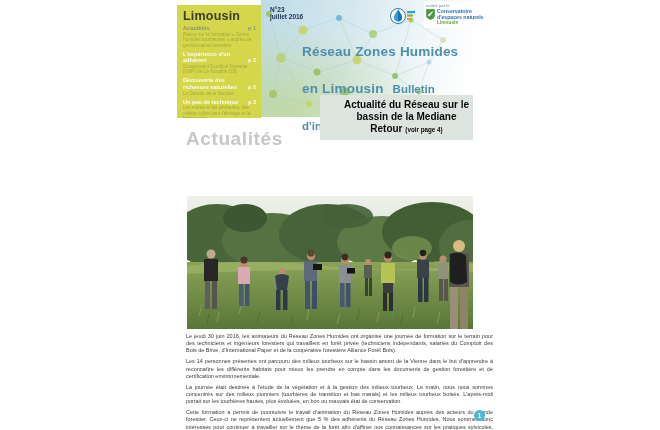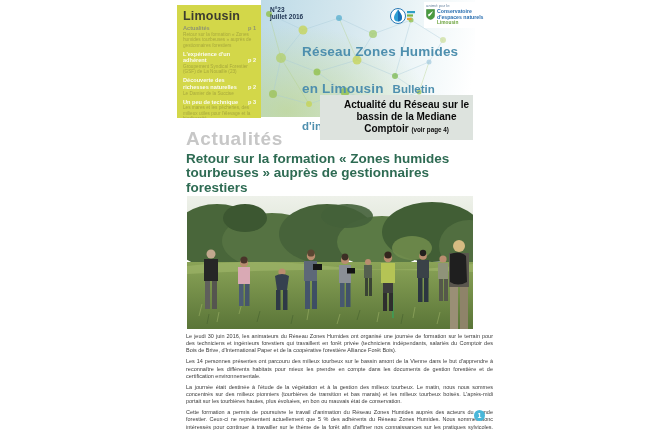--- a/index.html
+++ b/index.html
@@ -218,32 +218,27 @@
         <div class="cen-name">d'espaces naturels</div>
         <div class="cen-region">Limousin</div>
       </div>
     </div>
   </div>
 
   <div class="highlight-box">
     <div class="l">Actualité du Réseau sur le</div>
     <div class="l">bassin de la Mediane</div>
     <div class="l">
-      <span>Comptoir</span>
+      <span>Retour</span>
       <span class="small">(voir page 4)</span>
     </div>
   </div>
 
   <h2 class="section-heading">Actualités</h2>
 
-  <h3 class="article-title">
-    <span>Retour sur la formation « Zones humides</span>
-    <span>tourbeuses » auprès de gestionnaires</span>
-    <span>forestiers</span>
-  </h3>
 
   <figure class="photo">
     <svg width="286" height="133" viewBox="0 0 286 133">
       <defs>
         <linearGradient id="sky" x1="0" y1="0" x2="0" y2="1">
           <stop offset="0" stop-color="#eef1ea"></stop>
             <stop offset="1" stop-color="#dbe2d2"></stop>
         </linearGradient>
         <linearGradient id="meadow" x1="0" y1="0" x2="0" y2="1">
           <stop offset="0" stop-color="#8aa357"></stop>

